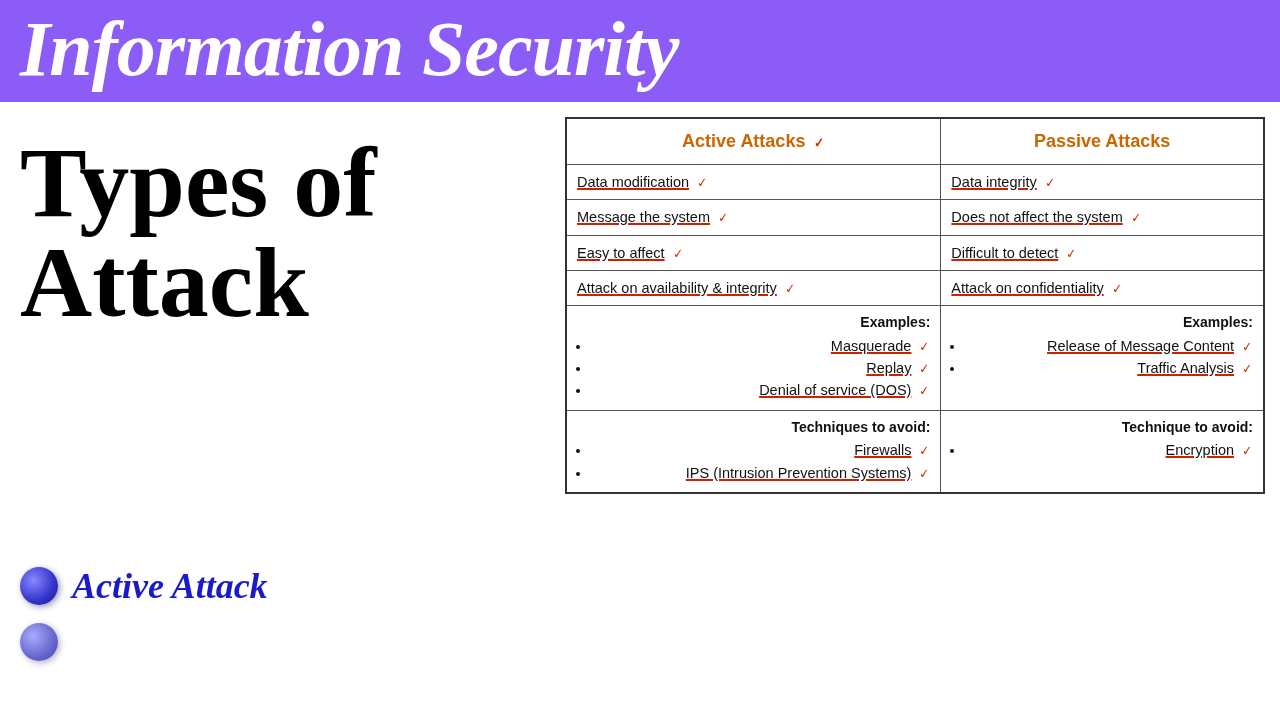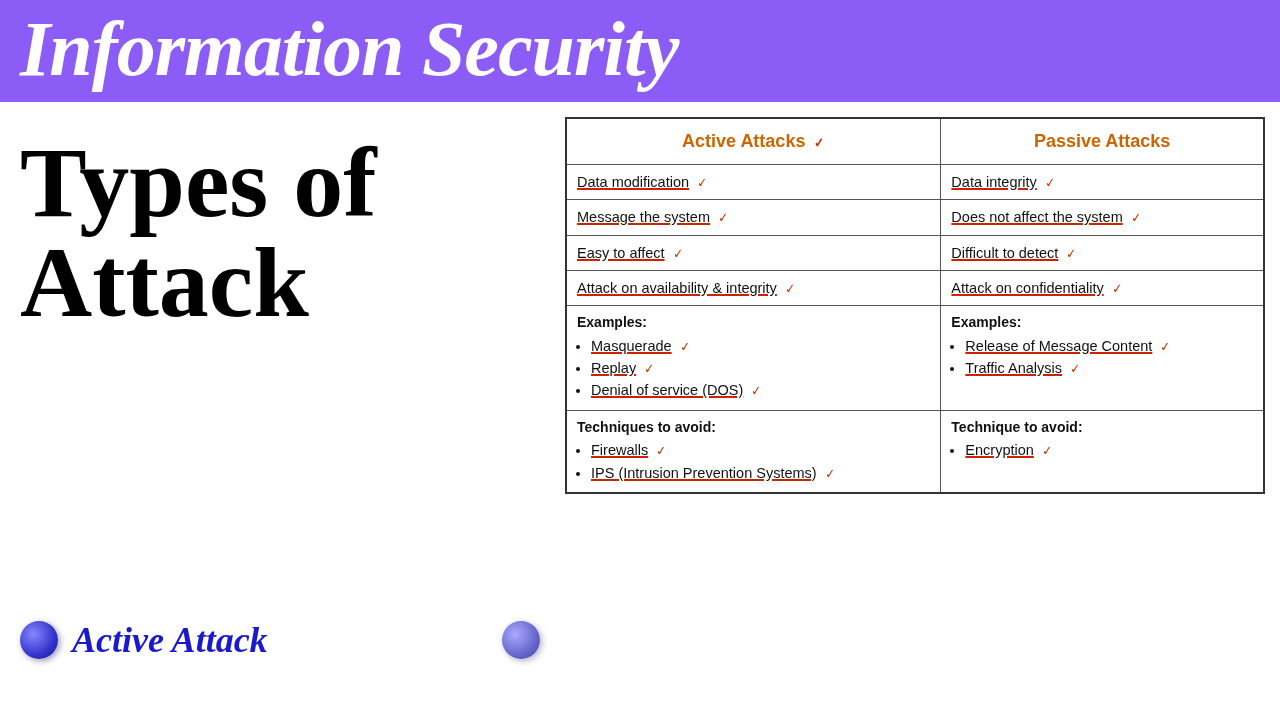--- a/index.html
+++ b/index.html
@@ -47,25 +47,24 @@
       font-size: 100px;
       font-weight: 900;
       font-family: Georgia, 'Times New Roman', serif;
       line-height: 1.0;
       color: #000;
       margin-top: 5px;
     }
 
     .attack-list {
       display: flex;
-      flex-direction: row;
+      flex-direction: column;
       gap: 16px;
       margin-bottom: 20px;
       margin-top: 10px;
-      justify-content: space-between;
     }
 
     .attack-item {
       display: flex;
       align-items: center;
       gap: 14px;
     }
 
     .bullet-sphere {
       width: 38px;
@@ -139,20 +138,21 @@
     .checkmark {
       color: #cc3300;
       font-size: 13px;
       display: inline-block;
       margin-left: 4px;
       transform: rotate(-5deg);
     }
 
     .examples-cell {
       font-size: 14px;
+      text-align: right;
     }
 
     .examples-cell ul {
       margin-left: 14px;
       margin-top: 2px;
     }
 
     .examples-cell ul li {
       margin-bottom: 2px;
     }

